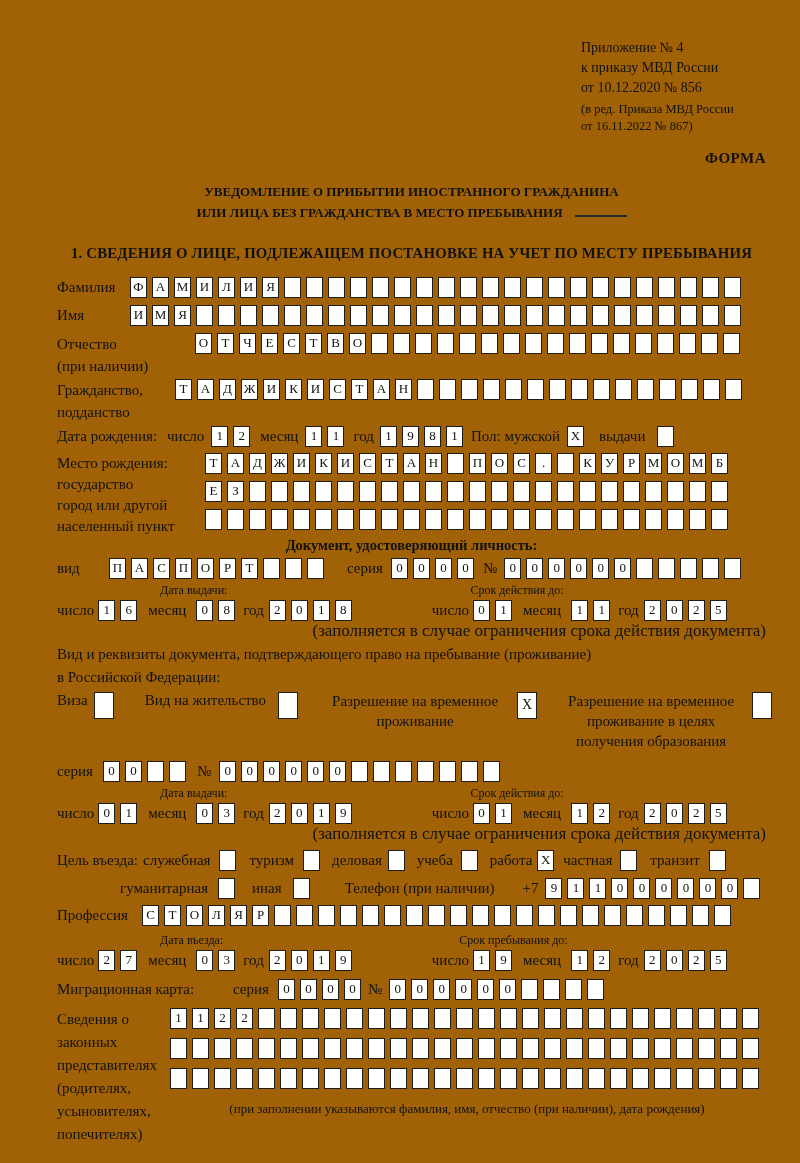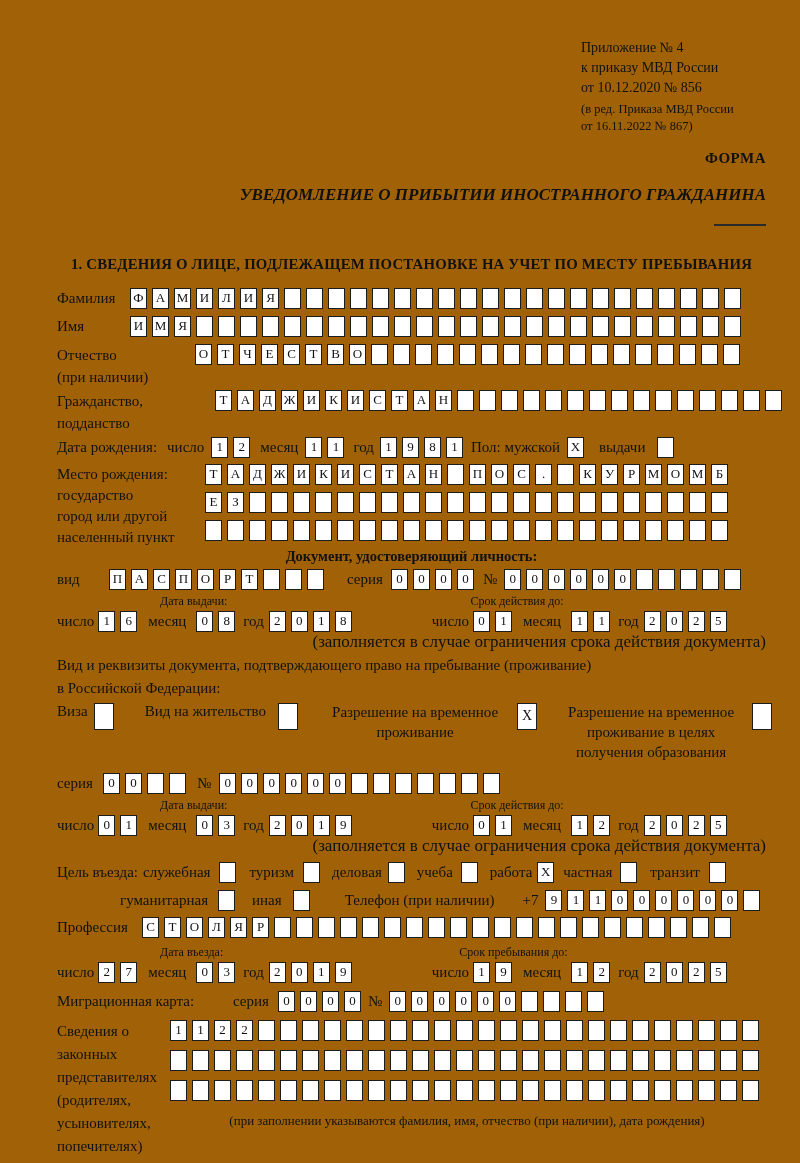--- a/index.html
+++ b/index.html
@@ -4,21 +4,21 @@
 <style>
   html,body{margin:0;padding:0;background:#e8e8e8;}
   .page{
     width:800px;height:1163px;margin:0 auto;background:#a16207;color:#111;
     font-family:"Liberation Serif","DejaVu Serif",serif;font-size:15px;
     box-sizing:border-box;padding:38px 34px 0 57px;overflow:hidden;position:relative;
   }
   .hdr{margin-left:524px;font-size:14px;line-height:1.42;}
   .hdr-small{font-size:12.5px;margin-top:3px;line-height:1.4;}
   .forma{text-align:right;font-weight:bold;font-size:15px;letter-spacing:.5px;margin-top:14px;}
-  .title{text-align:right;font-weight:bold;font-size:17px;line-height:1.55;margin-top:15px;font-style:italic;}
+  .title{text-align:center;font-weight:bold;font-size:13px;line-height:1.55;margin-top:15px;}
   .blank{display:inline-block;width:52px;height:13px;border-bottom:2px solid #2a2a2a;margin-left:12px;}
   .sec{font-weight:bold;font-size:14.8px;margin-top:22px;text-align:center;letter-spacing:.2px;}
   .row{display:flex;align-items:center;}
   .rowt{display:flex;align-items:flex-start;}
   .lbl{flex:0 0 auto;}
   .cells{white-space:nowrap;flex:0 0 auto;line-height:0;}
   .cell{
     display:inline-block;width:17px;height:21px;box-sizing:border-box;
     border:1.6px solid #1c1c1c;margin-right:5px;text-align:center;
     font-size:13px;line-height:17px;vertical-align:top;background:#fff;
@@ -44,21 +44,21 @@
       <div>(в ред. Приказа МВД России</div>
       <div>от 16.11.2022 № 867)</div>
     </div>
   </div>
 
   <div class="forma">ФОРМА</div>
 
   <div class="title">
     <div>УВЕДОМЛЕНИЕ О ПРИБЫТИИ ИНОСТРАННОГО ГРАЖДАНИНА</div>
     <div>
-      <span class="blank"></span>
+      <span>ИЛИ ЛИЦА БЕЗ ГРАЖДАНСТВА В МЕСТО ПРЕБЫВАНИЯ</span><span class="blank"></span>
     </div>
   </div>
 
   <div class="sec">1. СВЕДЕНИЯ О ЛИЦЕ, ПОДЛЕЖАЩЕМ ПОСТАНОВКЕ НА УЧЕТ ПО МЕСТУ ПРЕБЫВАНИЯ</div>
 
   <div class="row" style="margin-top:15px;">
     <span class="lbl" style="width:73px;">Фамилия</span>
     <span class="cells"><span class="cell">Ф</span><span class="cell">А</span><span class="cell">М</span><span class="cell">И</span><span class="cell">Л</span><span class="cell">И</span><span class="cell">Я</span><span class="cell"></span><span class="cell"></span><span class="cell"></span><span class="cell"></span><span class="cell"></span><span class="cell"></span><span class="cell"></span><span class="cell"></span><span class="cell"></span><span class="cell"></span><span class="cell"></span><span class="cell"></span><span class="cell"></span><span class="cell"></span><span class="cell"></span><span class="cell"></span><span class="cell"></span><span class="cell"></span><span class="cell"></span><span class="cell"></span><span class="cell"></span></span>
   </div>
 
@@ -68,21 +68,21 @@
   </div>
 
   <div class="rowt" style="margin-top:7px;">
     <span class="lbl" style="width:138px;line-height:22px;">
       <span>Отчество</span><br>
       <span>(при наличии)</span>
     </span>
     <span class="cells"><span class="cell">О</span><span class="cell">Т</span><span class="cell">Ч</span><span class="cell">Е</span><span class="cell">С</span><span class="cell">Т</span><span class="cell">В</span><span class="cell">О</span><span class="cell"></span><span class="cell"></span><span class="cell"></span><span class="cell"></span><span class="cell"></span><span class="cell"></span><span class="cell"></span><span class="cell"></span><span class="cell"></span><span class="cell"></span><span class="cell"></span><span class="cell"></span><span class="cell"></span><span class="cell"></span><span class="cell"></span><span class="cell"></span><span class="cell"></span></span>
   </div>
 
-  <div class="rowt" style="margin-top:2px;gap:40px;">
+  <div class="rowt" style="margin-top:2px;">
     <span class="lbl" style="width:118px;line-height:22px;">
       <span>Гражданство,</span><br>
       <span>подданство</span>
     </span>
     <span class="cells"><span class="cell">Т</span><span class="cell">А</span><span class="cell">Д</span><span class="cell">Ж</span><span class="cell">И</span><span class="cell">К</span><span class="cell">И</span><span class="cell">С</span><span class="cell">Т</span><span class="cell">А</span><span class="cell">Н</span><span class="cell"></span><span class="cell"></span><span class="cell"></span><span class="cell"></span><span class="cell"></span><span class="cell"></span><span class="cell"></span><span class="cell"></span><span class="cell"></span><span class="cell"></span><span class="cell"></span><span class="cell"></span><span class="cell"></span><span class="cell"></span><span class="cell"></span></span>
   </div>
 
   <div class="row" style="margin-top:3px;">
     <span class="lbl">Дата рождения:</span>
     <span class="lbl" style="margin-left:10px;margin-right:7px;">число</span>

